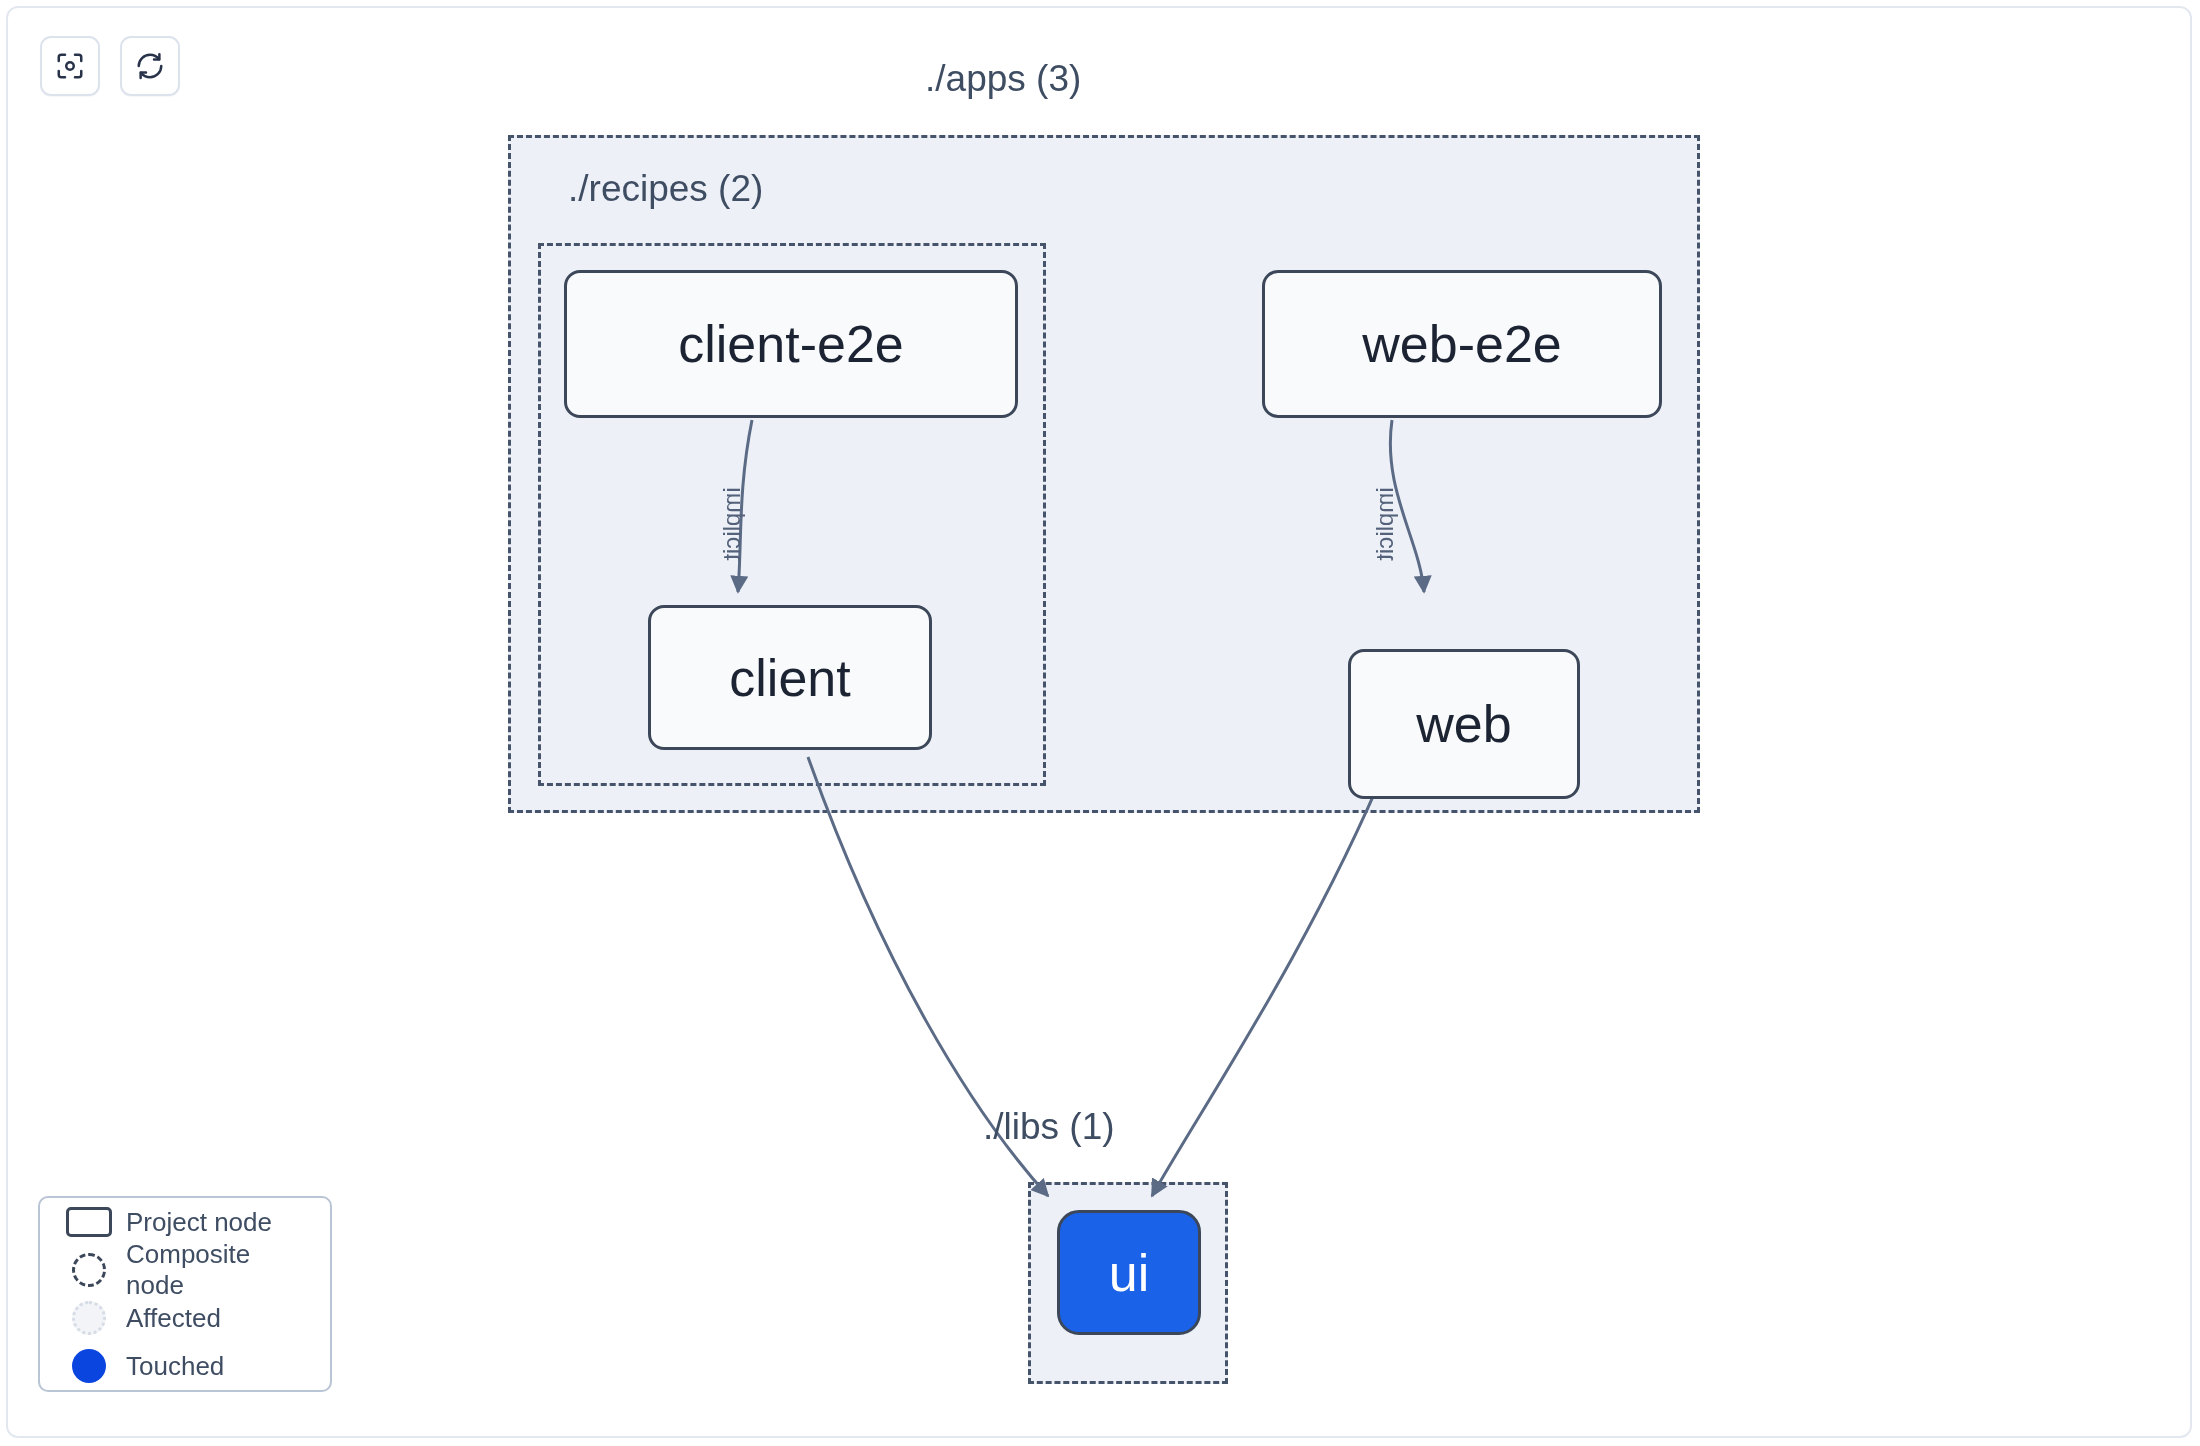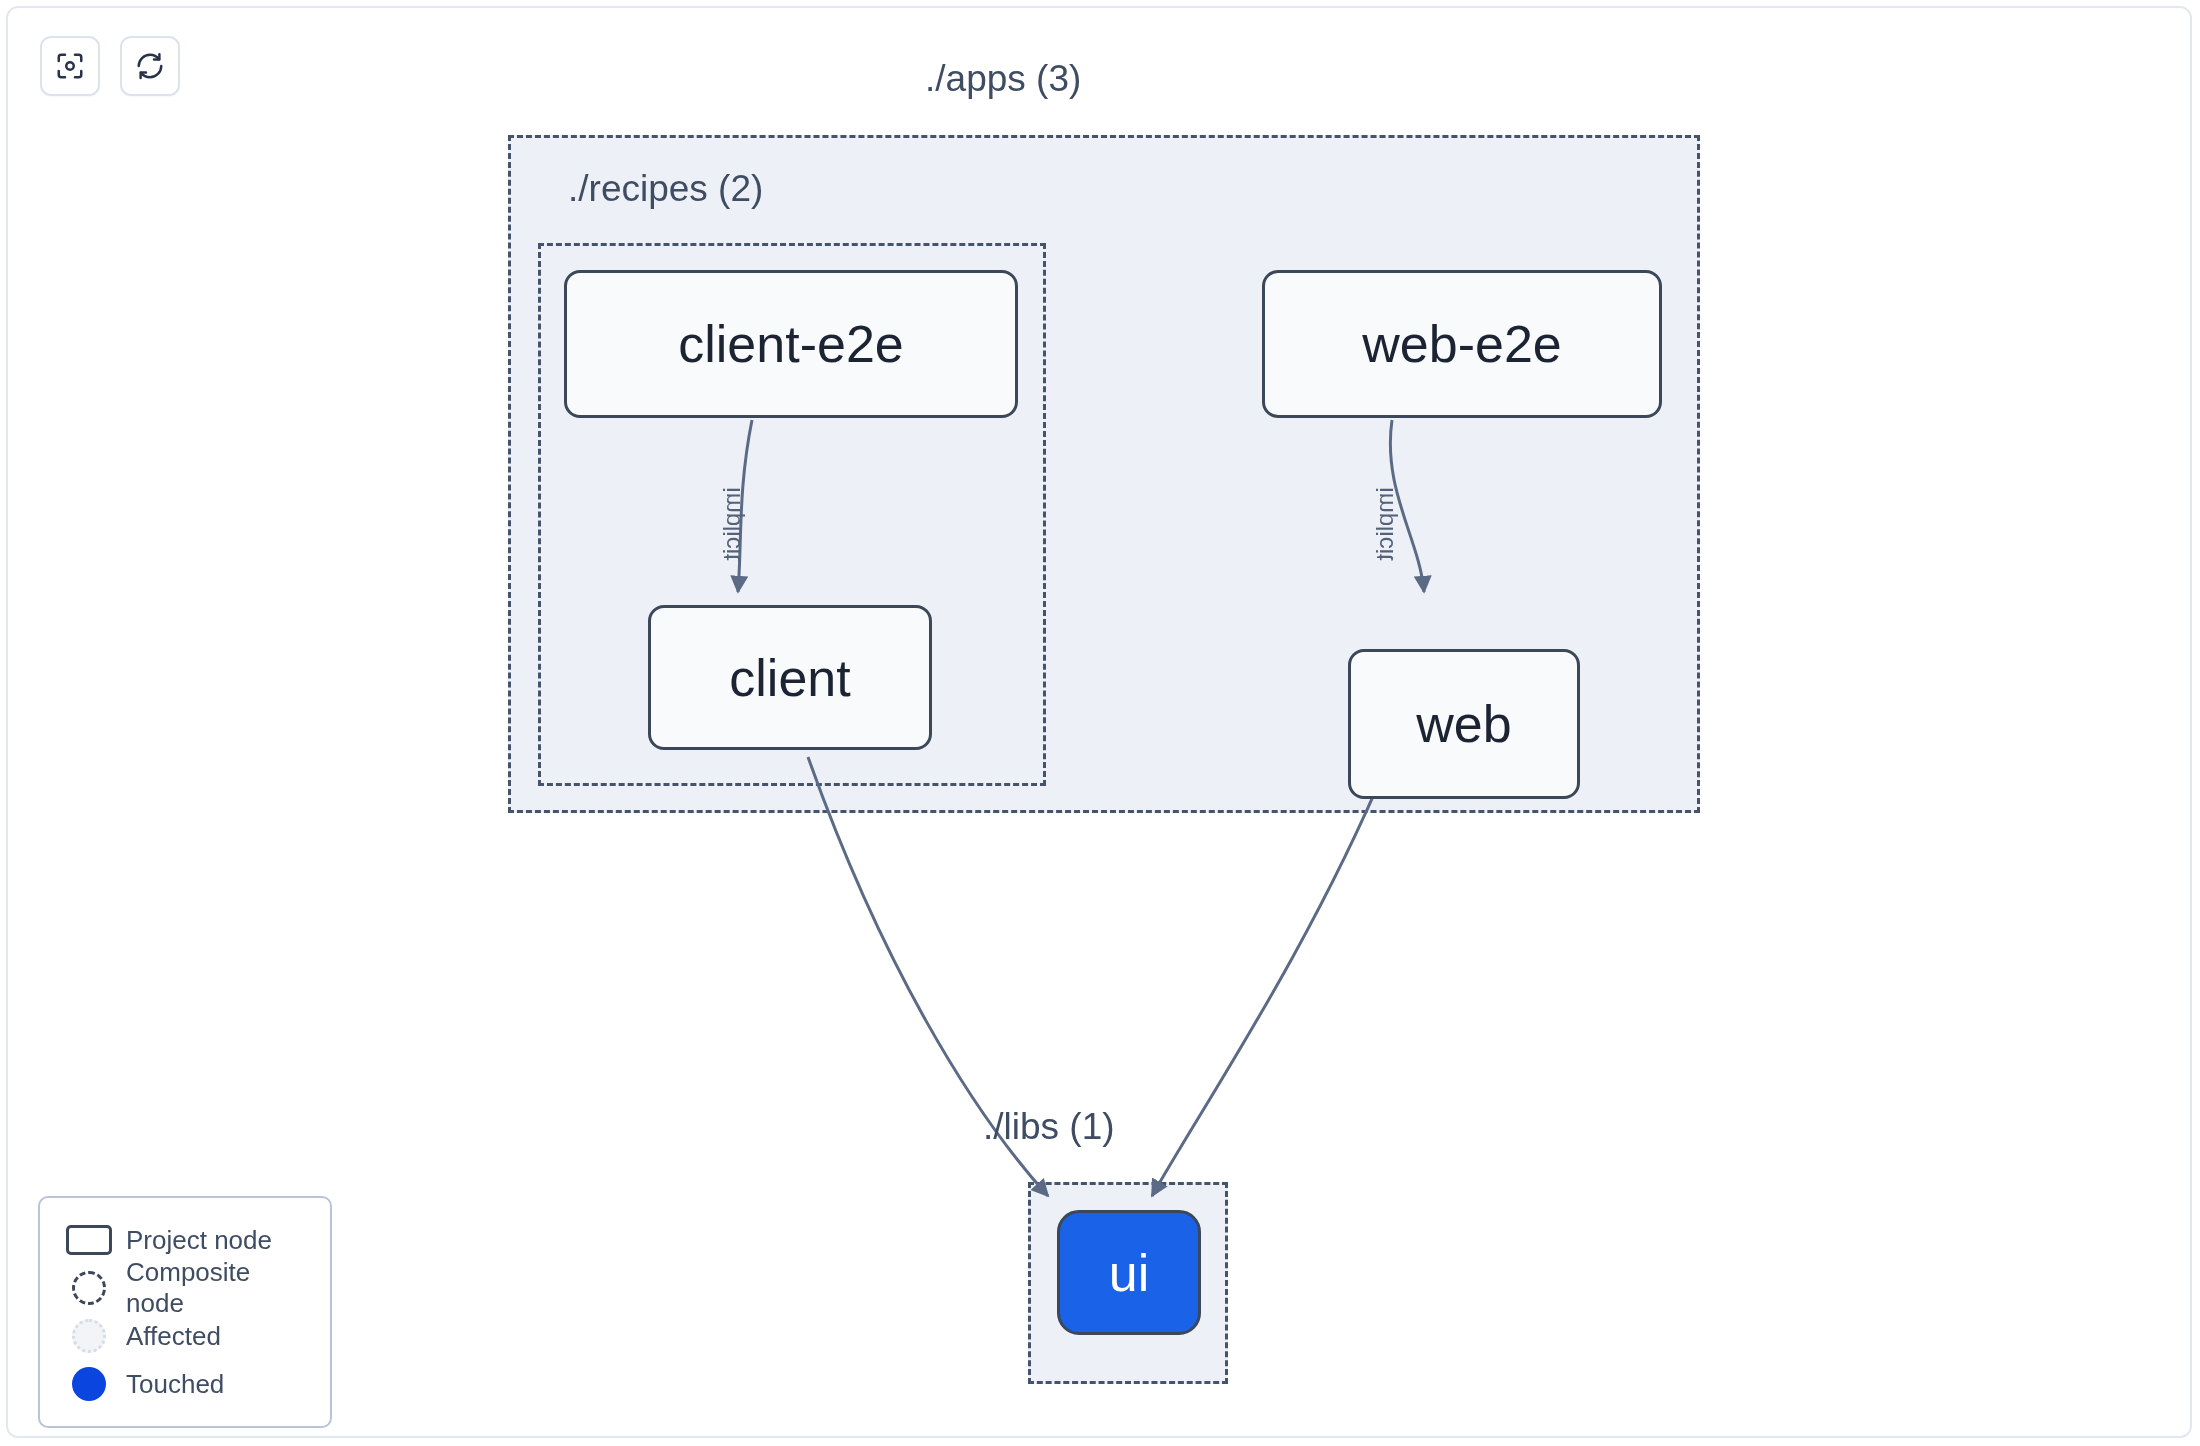--- a/index.html
+++ b/index.html
@@ -123,21 +123,21 @@
 
   
   .legend {
     position: absolute;
     left: 38px;
     top: 1196px;
     width: 294px;
     border: 2px solid #b9c4d4;
     border-radius: 10px;
     background: #ffffff;
-    padding: 18px 20px;
+    padding: 0 20px;
     box-sizing: border-box;
     z-index: 50;
   }
   .legend-row {
     display: flex;
     align-items: center;
     height: 48px;
   }
   .legend-swatch {
     width: 58px;

